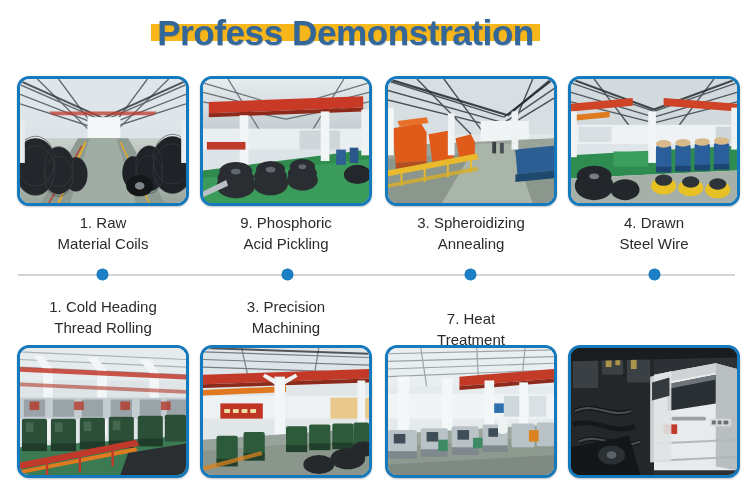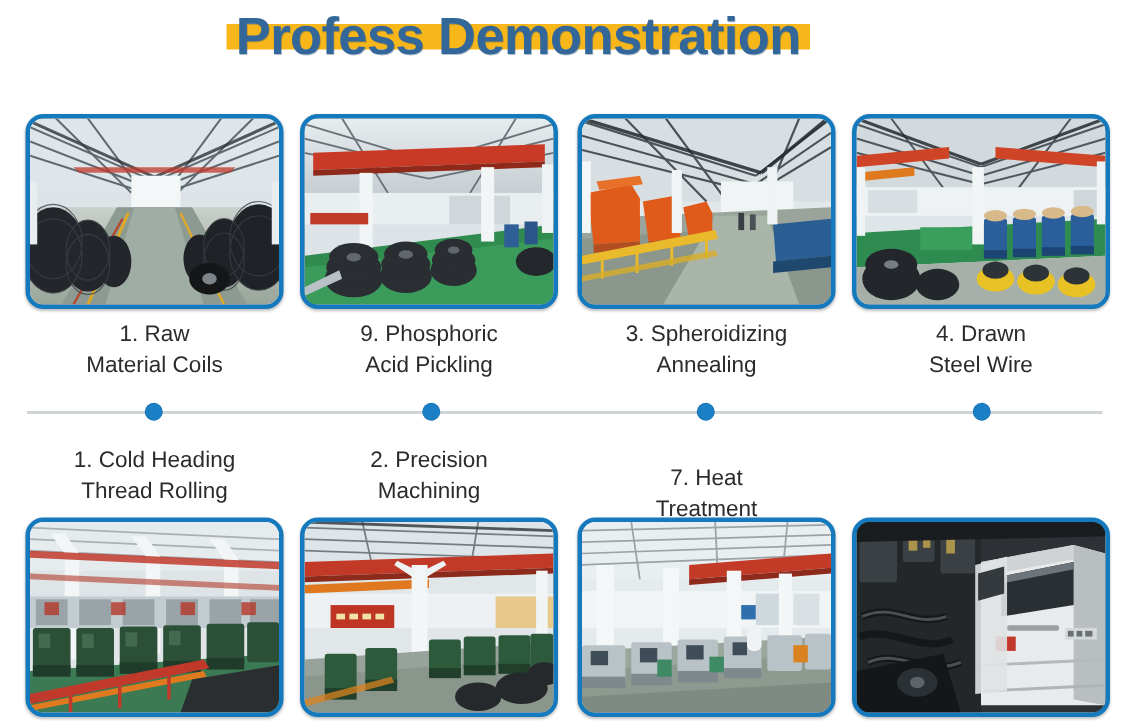--- a/index.html
+++ b/index.html
@@ -8,21 +8,21 @@
     width: 750px; height: 481px;
     background: #ffffff;
     font-family: "Liberation Sans", sans-serif;
     overflow: hidden;
   }
   .page { position: relative; width: 750px; height: 481px; background:#fff; }
 
   
   .title-wrap {
     position: absolute; left: 0; top: 0; width: 691px; height: 62px;
-    display: flex; align-items: flex-start; justify-content: center;
+    display: flex; align-items: center; justify-content: center;
   }
   .title-inner { position: relative; display: inline-block; padding: 4px 10px 0 10px; }
   .title-bar {
     position: absolute; left: 4px; right: 4px; bottom: 13px; height: 17px;
     background: #f7b619; z-index: 1;
   }
   .title-text {
     position: relative; z-index: 2;
     font-family: "Liberation Sans", sans-serif;
     font-size: 35px; font-weight: bold; letter-spacing: -0.4px;
@@ -378,21 +378,21 @@
   <div class="tl-stem" style="left:287.5px;"></div>
   <div class="tl-stem" style="left:470.5px;"></div>
   <div class="tl-stem" style="left:654.5px;"></div>
   <div class="tl-dot" style="left: 97px; background: rgb(26, 127, 196);"></div>
   <div class="tl-dot" style="left: 282px; background: rgb(26, 127, 196);"></div>
   <div class="tl-dot" style="left: 465px; background: rgb(26, 127, 196);"></div>
   <div class="tl-dot" style="left: 649px; background: rgb(26, 127, 196);"></div>
 
   <div class="caption" style="left: 17px; top: 296px; width: 172px; color: rgb(43, 43, 43);">1. Cold Heading
 Thread Rolling</div>
-  <div class="caption" style="left: 200px; top: 296px; width: 172px; color: rgb(43, 43, 43);">2. Precision
+  <div class="caption" style="left: 200px; top: 296px; width: 172px; color: rgb(43, 43, 43);">3. Precision
 Machining</div>
   <div class="caption" style="left: 385px; top: 296px; width: 172px; color: rgb(43, 43, 43); margin-top: 12px;">7. Heat
 Treatment</div>
 
   <div class="tile" style="left: 17px; top: 345px; width: 172px; height: 133px; border-color: rgb(20, 121, 189);">
     <div class="photo">
       <svg viewBox="0 0 172 133" preserveAspectRatio="none">
         <rect width="172" height="133" fill="#dfe4e6"></rect>
 
         <rect width="172" height="34" fill="#e6ebed"></rect>

